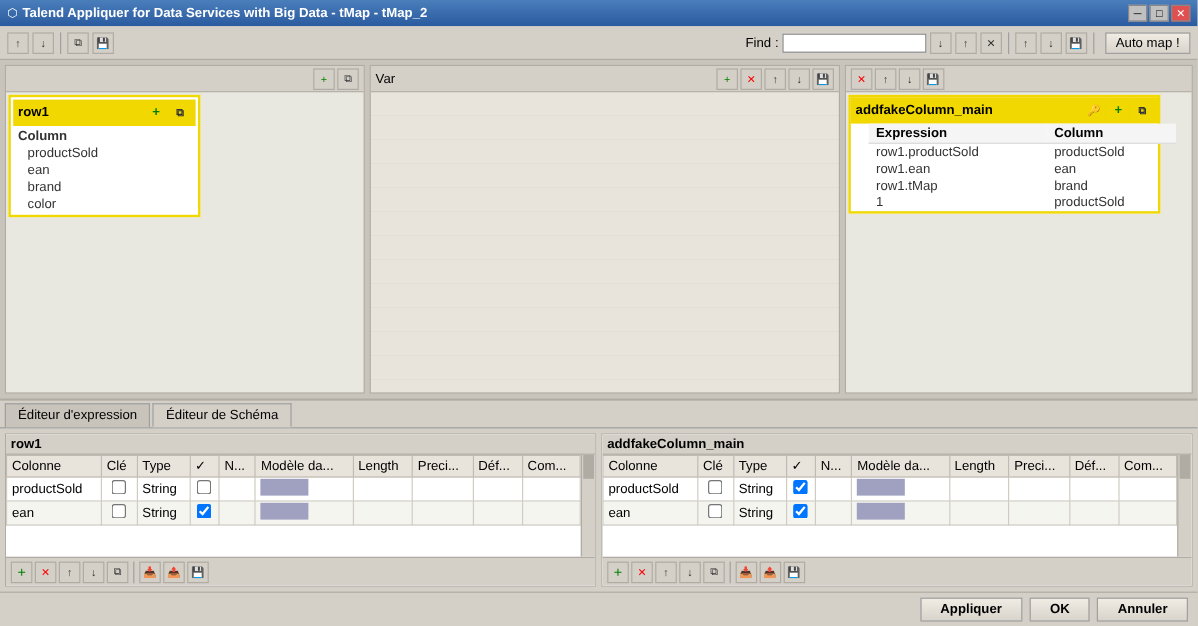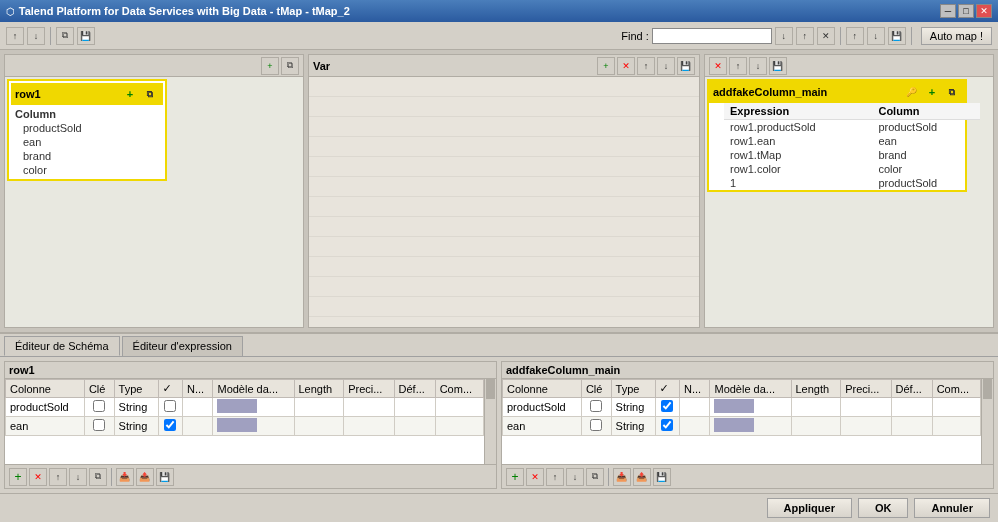--- a/index.html
+++ b/index.html
@@ -308,21 +308,21 @@
       border-bottom: 1px solid #b0aca4;
       height: 28px;
     }
   </style>
 </head>
 <body>
 
 <div class="title-bar">
   <div class="title-bar-left">
     <span class="title-bar-icon">⬡</span>
-    <span class="title-bar-title">Talend Platform for Data Services with Big Data - tMap - tMap_2</span>
+    <span class="title-bar-title">Talend Appliquer for Data Services with Big Data - tMap - tMap_2</span>
   </div>
   <div class="title-bar-buttons">
     <div class="title-btn">─</div>
     <div class="title-btn">□</div>
     <div class="title-btn close">✕</div>
   </div>
 </div>
 
 <div class="main-container">
 
@@ -367,21 +367,21 @@
           <div class="schema-row">productSold</div>
           <div class="schema-row">ean</div>
           <div class="schema-row">brand</div>
           <div class="schema-row">color</div>
         </div>
       </div>
     </div>
 
     <div class="panel">
       <div class="var-header">
-        <span style="font-weight:bold;">Var</span>
+        <span style="font-weight:normal;">Var</span>
         <div style="flex:1"></div>
         <div class="icon-btn" style="color:green;">+</div>
         <div class="icon-btn" style="color:red;">✕</div>
         <div class="icon-btn">↑</div>
         <div class="icon-btn">↓</div>
         <div class="icon-btn">💾</div>
       </div>
       <div class="center-panel-content">
 
         <div style="height: 100%; background: repeating-linear-gradient(to bottom, #e8e4dc 0px, #e8e4dc 19px, #d0ccc4 20px);"></div>
@@ -419,39 +419,35 @@
               </tr>
               <tr>
                 <td>row1.ean</td>
                 <td>ean</td>
               </tr>
               <tr>
                 <td>row1.tMap</td>
                 <td>brand</td>
               </tr>
               <tr>
-                <td>row1.color</td>
-                <td>color</td>
-              </tr>
-              <tr>
                 <td>1</td>
                 <td>productSold</td>
               </tr>
             </tbody>
           </table>
         </div>
       </div>
     </div>
   </div>
 
   <div class="bottom-section">
 
     <div class="tabs-bar">
+      <div class="tab">Éditeur d'expression</div>
       <div class="tab active">Éditeur de  Schéma</div>
-      <div class="tab">Éditeur d'expression</div>
     </div>
 
     <div class="schema-editor">
 
       <div class="schema-panel">
         <div class="schema-panel-title">row1</div>
         <div class="schema-table-container" style="display:flex;">
           <div style="flex:1; overflow:auto;">
             <table class="schema-table">
               <thead>

